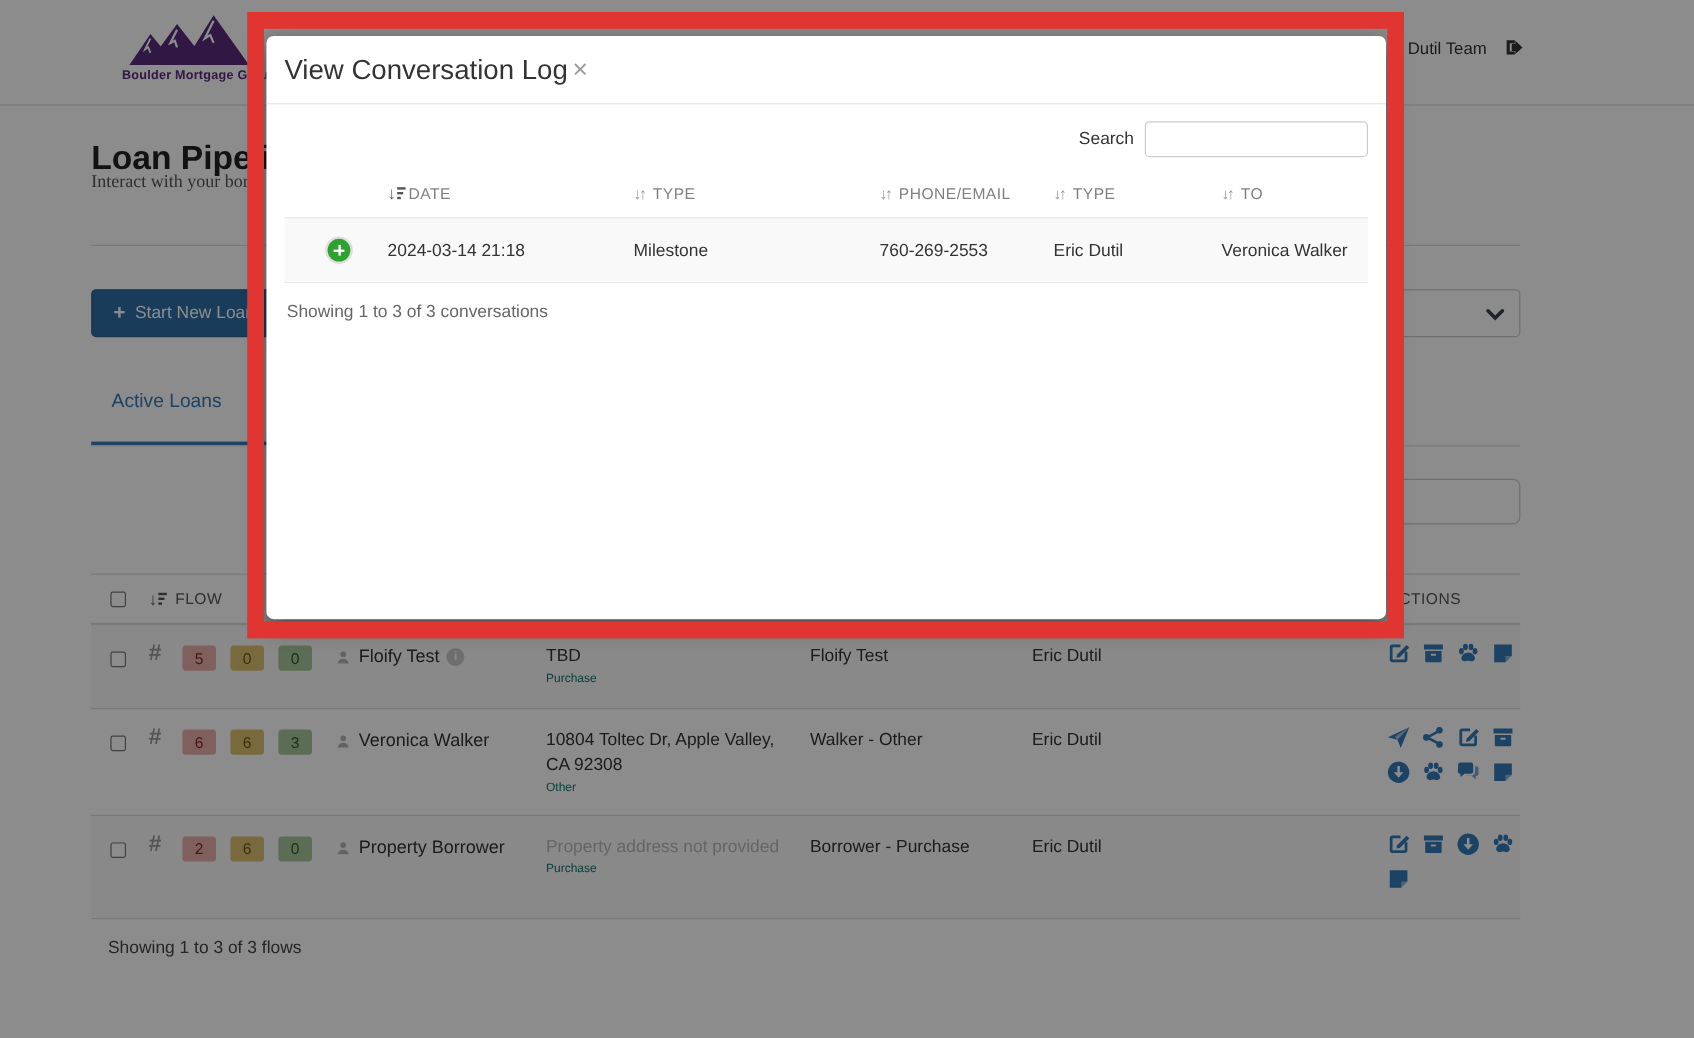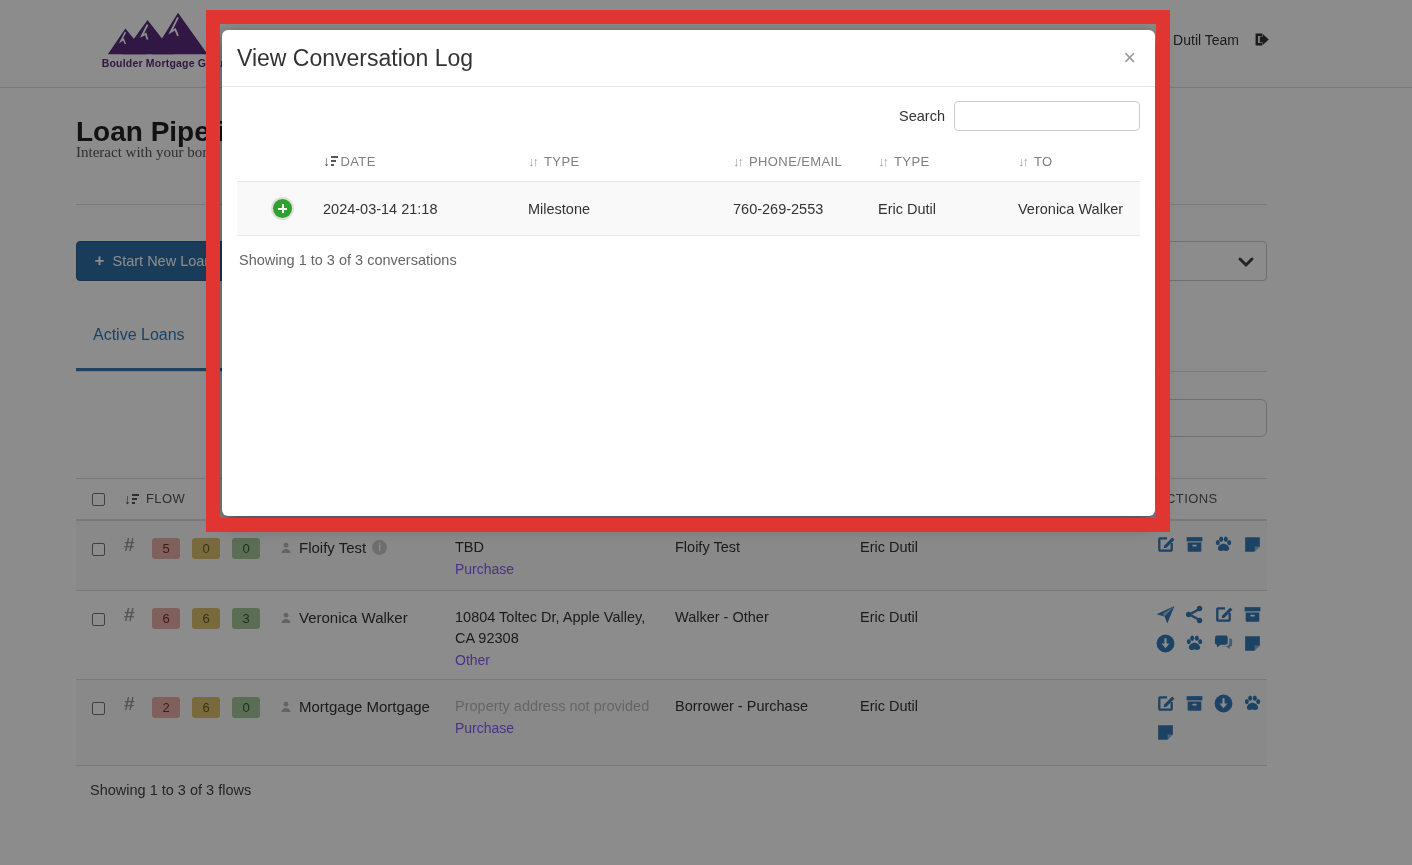--- a/index.html
+++ b/index.html
@@ -50,32 +50,32 @@
   .hash { position:absolute; left:48px; top:13px; font-size:19px; font-weight:bold; color:#9a9a9a; }
   .badge { position:absolute; top:17px; width:28px; height:21px; line-height:21px; text-align:center; border-radius:3px; font-size:13px; cursor:pointer; }
   .b1 { left:76px; } .b2 { left:116px; } .b3 { left:156px; }
   .bred { background:#eab0a9; color:#7d2b25; } .byel { background:#ddc272; color:#6a5a1e; } .bgrn { background:#a8c79b; color:#2f5c2f; }
   .name-wrap { position:absolute; left:203px; top:18px; display:flex; align-items:center; gap:6px; }
   .ic-person { width:14px; height:14px; color:#b5b5b5; flex:none; }
   .flow-name { font-size:15px; color:#333; cursor:pointer; }
   .info-dot { width:15px; height:15px; border-radius:50%; background:#c9c9c9; color:#fff; font-size:10px; font-weight:bold; text-align:center; line-height:15px; flex:none; }
   .addr { position:absolute; left:379px; top:16px; width:200px; font-size:14.5px; color:#333; line-height:1.45; }
   .addr.muted { color:#b9b9b9; }
-  .sub-type { font-size:14px; color:#8b5cf6; margin-top:1px; }
+  .sub-type { font-size:10px; color:#0f766e; margin-top:1px; }
   .flow-label { position:absolute; left:599px; top:18px; font-size:14.5px; }
   .owner { position:absolute; left:784px; top:18px; font-size:14.5px; }
   .row-actions { position:absolute; left:1079px; top:13px; width:118px; display:flex; flex-wrap:wrap; gap:8px; }
   .aic { width:21px; height:21px; color:#337ab7; cursor:pointer; flex:none; }
   .flows-summary { position:absolute; left:90px; top:782px; font-size:14.5px; color:#444; }
 
   
   .overlay { position:absolute; left:0; top:0; width:1412px; height:865px; background:rgba(0,0,0,.45); }
   .modal { position:absolute; left:222px; top:30px; width:933px; height:486px; background:#fff; border-radius:6px;
     box-shadow:0 6px 18px rgba(0,0,0,.5); display:flex; flex-direction:column; overflow:hidden; }
-  .m-header { flex:none; height:57px; padding:14px 15px; border-bottom:1px solid #e5e5e5; display:flex; align-items:center; justify-content:space-between; }
+  .m-header { flex:none; height:57px; padding:14px 15px; border-bottom:1px solid #e5e5e5; display:flex; align-items:center; justify-content:flex-start; }
   .m-title { font-size:23px; color:#333; }
   .m-close { font-size:22px; color:#9a9a9a; line-height:1; cursor:pointer; padding:0 4px; }
   .m-body { flex:1; padding:14px 15px 0; overflow:hidden; }
   .m-search { display:flex; justify-content:flex-end; align-items:center; margin-bottom:12px; }
   .m-search label { font-size:14.5px; color:#333; margin-right:9px; }
   .m-search input { width:186px; height:30px; border:1px solid #ccc; border-radius:4px; font-size:14px; padding:0 8px; font-family:inherit; }
   table.conv { width:100%; border-collapse:collapse; table-layout:fixed; }
   .conv th { text-align:left; font-size:13px; color:#7f7f7f; font-weight:normal; letter-spacing:.4px; padding:10px 8px 12px; border-bottom:1px solid #e5e5e5; cursor:pointer; white-space:nowrap; }
   .conv td { font-size:14.5px; color:#333; padding:17px 8px; border-top:1px solid #e8e8e8; white-space:nowrap; overflow:hidden; }
   .conv tbody tr:nth-child(odd) { background:#f9f9f9; }
@@ -254,21 +254,21 @@
     <span class="cb"></span>
     <span class="hash">#</span>
     <span class="badge bred b1">2</span>
     <span class="badge byel b2">6</span>
     <span class="badge bgrn b3">0</span>
     <span class="name-wrap">
       <svg class="ic-person" viewBox="0 0 20 20" fill="currentColor">
           <circle cx="10" cy="6" r="3.4"></circle>
           <path d="M3.5 17c.6-3.6 3.3-5.5 6.5-5.5s5.9 1.9 6.5 5.5z"></path>
         </svg>
-      <span class="flow-name">Mortgage Mortgage</span>
+      <span class="flow-name">Property Borrower</span>
     </span>
     <div class="addr muted">
       <div>Property address not provided</div>
       <div class="sub-type">Purchase</div>
     </div>
     <span class="flow-label">Borrower - Purchase</span>
     <span class="owner">Eric Dutil</span>
     <div class="row-actions">
       <svg class="aic" viewBox="0 0 20 20" fill="currentColor">
           <path d="M3 5c0-1.1.9-2 2-2h6.5v2.2H5.2v9.6h9.6V8.5H17v6.5c0 1.1-.9 2-2 2H5c-1.1 0-2-.9-2-2V5z"></path>

